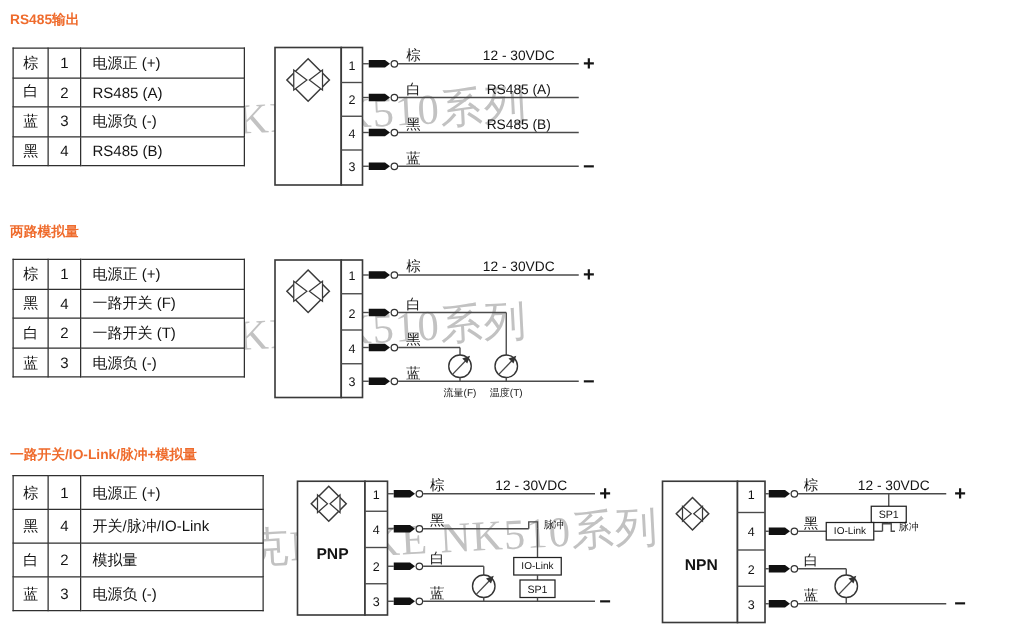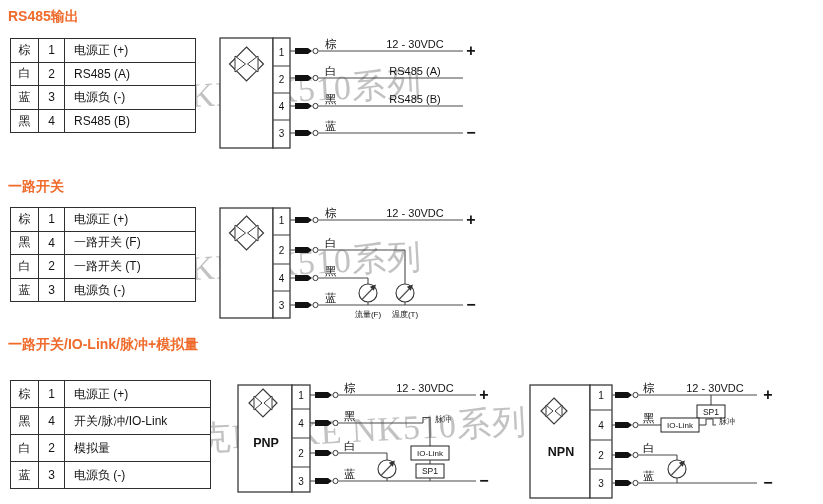--- a/index.html
+++ b/index.html
@@ -1,21 +1,21 @@
 <!DOCTYPE html>
 <html style="--title_orange: #ef6b2c; --diagram_line: #4a4a4a; --table_border: #2f2f2f; --watermark_gray: #c2c2c2;"><head>
 <meta charset="utf-8">
 <style>
   html,body{margin:0;padding:0;background:#fff;}
   .page{position:relative;width:823px;height:504px;background:#fff;overflow:hidden;
         font-family:"Liberation Sans","DejaVu Sans",sans-serif;color:#1a1a1a;}
   .watermark{position:absolute;font-family:"Liberation Serif","DejaVu Serif",serif;
         font-size:34px;letter-spacing:1px;color:var(--watermark_gray,#bdbdbd);
         transform:rotate(-3deg);transform-origin:left center;white-space:nowrap;pointer-events:none;}
-  .sec-title{position:absolute;margin:0;font-size:14px;font-weight:bold;color:var(--title_orange,#ef6b2c);}
+  .sec-title{position:absolute;margin:0;font-size:11px;font-weight:bold;color:var(--title_orange,#ef6b2c);}
   .pin-table{position:absolute;border-collapse:collapse;background:#fff;}
   .pin-table td{border:1.4px solid var(--table_border,#2f2f2f);font-size:12px;color:#141414;
         text-align:center;padding:0;}
   .tb12 td{height:22.6px;}
   .tb3 td{height:26px;}
   .pin-table td.c1{width:27px;}
   .pin-table td.c2{width:25px;}
   .tb12 td.c3{width:121px;text-align:left;padding-left:9px;}
   .tb3 td.c3{width:136px;text-align:left;padding-left:9px;}
   svg.diagram{position:absolute;overflow:visible;}
@@ -117,21 +117,21 @@
     <g>
       <line x1="75" y1="103" x2="80" y2="103"></line>
       <polygon class="lug" points="80,100 93,100 97,103 93,106 80,106"></polygon>
       <circle class="term" cx="100.5" cy="103" r="2.6"></circle>
       <line x1="103.5" y1="103" x2="248" y2="103"></line>
       <text class="clbl" x="110" y="100">蓝</text>
       <text class="sign" text-anchor="middle" x="256" y="108">−</text>
     </g>
   </svg>
 
-  <h2 class="sec-title" style="left:8px;top:178px;">一路开关</h2>
+  <h2 class="sec-title" style="left:8px;top:178px;">两路模拟量</h2>
 
   <table class="pin-table tb12" style="left:10px;top:207px;">
     <tbody>
         <tr>
       <td class="c1">棕</td>
       <td class="c2">1</td>
       <td class="c3">电源正 (+)</td>
     </tr>
     <tr>
       <td class="c1">黑</td>
@@ -210,21 +210,21 @@
     <g>
       <line x1="75" y1="105" x2="80" y2="105"></line>
       <polygon class="lug" points="80,102 93,102 97,105 93,108 80,108"></polygon>
       <circle class="term" cx="100.5" cy="105" r="2.6"></circle>
       <line x1="103.5" y1="105" x2="248" y2="105"></line>
       <text class="clbl" x="110" y="102">蓝</text>
       <text class="sign" text-anchor="middle" x="256" y="110">−</text>
     </g>
   </svg>
 
-  <h2 class="sec-title" style="left:8px;top:336px;">一路开关/IO-Link/脉冲+模拟量</h2>
+  <h2 class="sec-title" style="left:8px;top:356px;">一路开关/IO-Link/脉冲+模拟量</h2>
 
   <table class="pin-table tb3" style="left:10px;top:380px;">
     <tbody>
         <tr>
       <td class="c1">棕</td>
       <td class="c2">1</td>
       <td class="c3">电源正 (+)</td>
     </tr>
     <tr>
       <td class="c1">黑</td>

